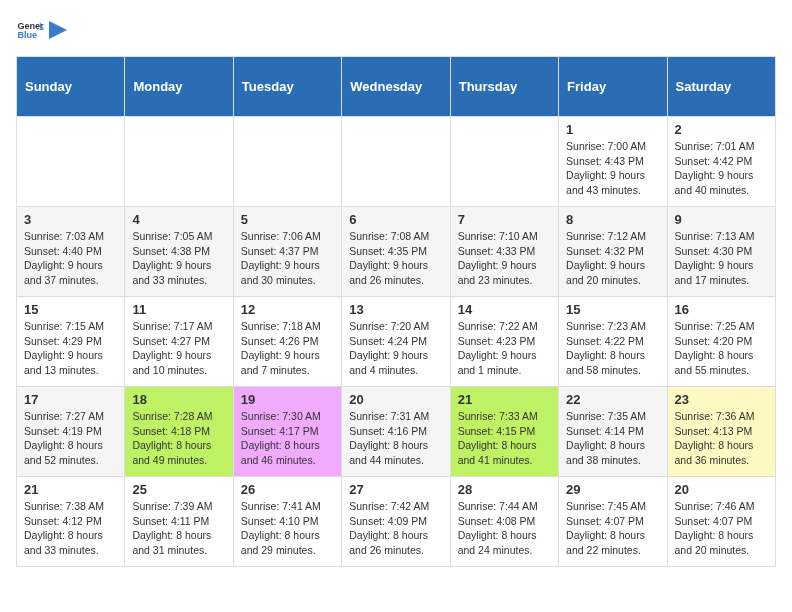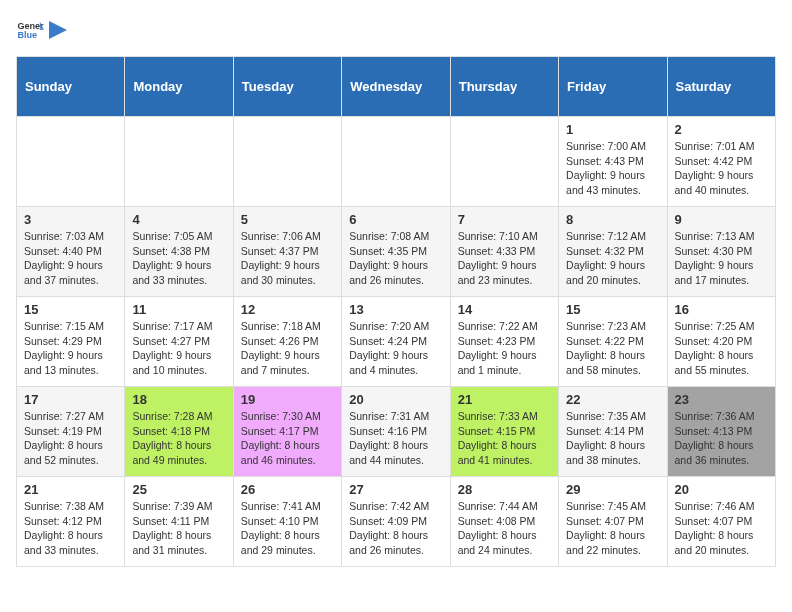--- a/index.html
+++ b/index.html
@@ -219,21 +219,21 @@
           <div class="day-info">Sunrise: 7:31 AM<br>Sunset: 4:16 PM<br>Daylight: 8 hours<br>and 44 minutes.</div>
         </td>
         <td style="background-color: #bef264;">
           <span class="day-number">21</span>
           <div class="day-info">Sunrise: 7:33 AM<br>Sunset: 4:15 PM<br>Daylight: 8 hours<br>and 41 minutes.</div>
         </td>
         <td style="background-color: rgb(245, 245, 245);">
           <span class="day-number">22</span>
           <div class="day-info">Sunrise: 7:35 AM<br>Sunset: 4:14 PM<br>Daylight: 8 hours<br>and 38 minutes.</div>
         </td>
-        <td style="background-color: #a3a3a3; margin-top: 15px;">
+        <td style="background-color: #fef9c3; margin-top: 15px;">
           <span class="day-number">23</span>
           <div class="day-info">Sunrise: 7:36 AM<br>Sunset: 4:13 PM<br>Daylight: 8 hours<br>and 36 minutes.</div>
         </td>
       </tr>
       <tr>
         <td>
           <span class="day-number">21</span>
           <div class="day-info">Sunrise: 7:38 AM<br>Sunset: 4:12 PM<br>Daylight: 8 hours<br>and 33 minutes.</div>
         </td>
         <td>

